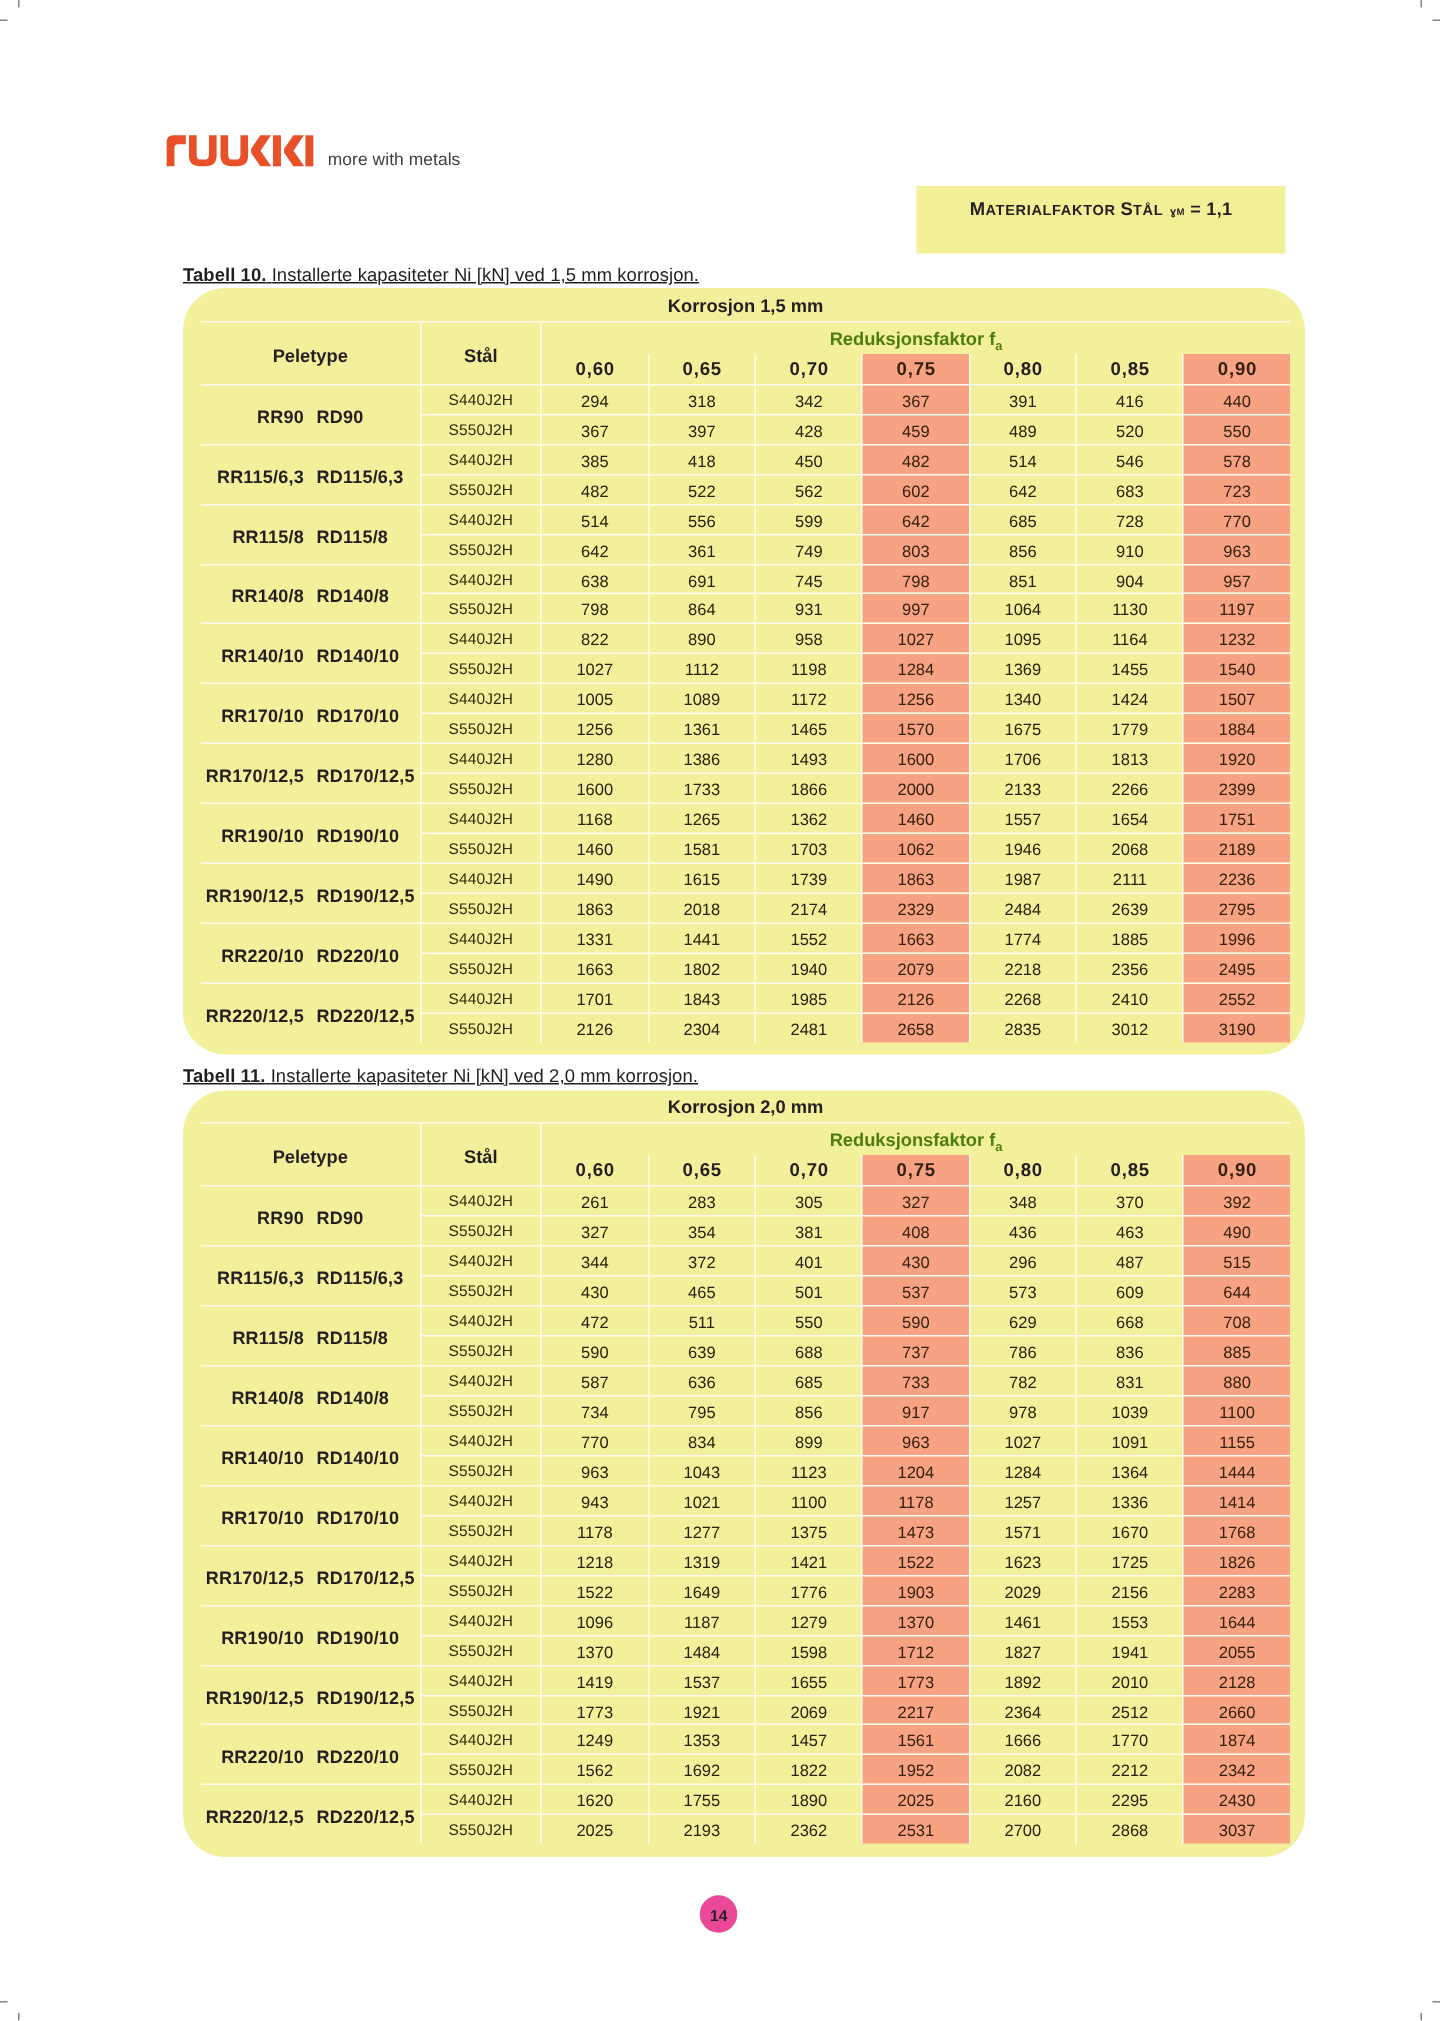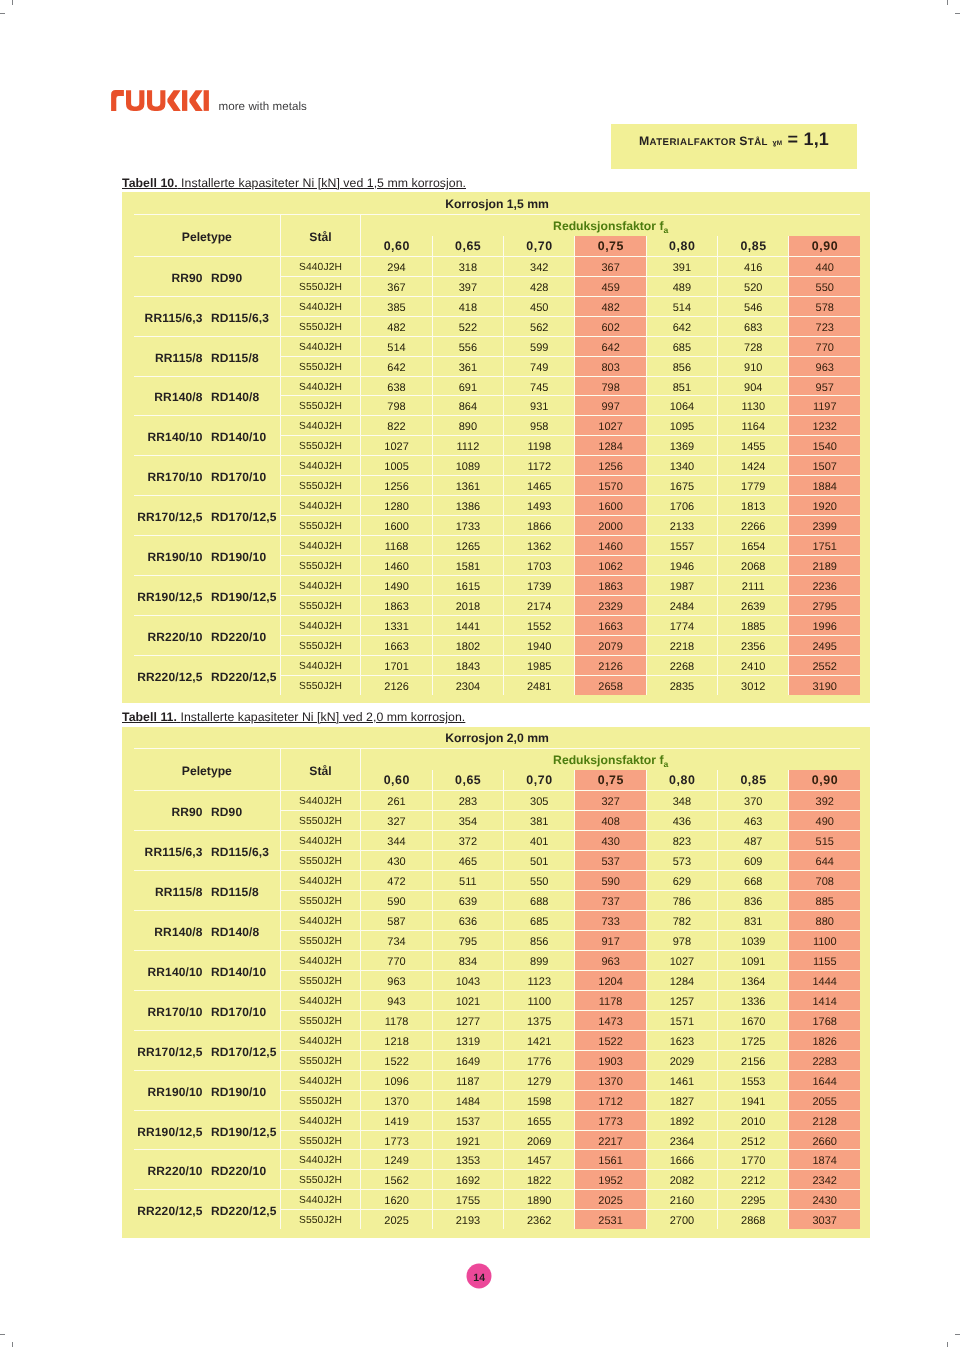--- a/index.html
+++ b/index.html
@@ -15,30 +15,30 @@
   #tagline{position:absolute;left:218.5px;top:101.2px;font-size:11.6px;line-height:11.6px;
            color:#3d3d3f;letter-spacing:0.05px;white-space:nowrap;}
 
   #badge{position:absolute;left:611px;top:124px;width:246px;height:44.5px;background:#f2f096;}
   #badge .inner{position:absolute;left:0;top:6.4px;width:246px;height:18px;
                 display:flex;align-items:baseline;justify-content:center;white-space:nowrap;line-height:18px;}
   .mfline{font-weight:700;color:#231f20;}
   .cap{font-size:12.3px;letter-spacing:.25px;}
   .smc{font-size:9.7px;letter-spacing:.45px;}
   .gm{font-size:7.4px;letter-spacing:.2px;position:relative;top:0px;}
-  .eqv{font-size:18px;letter-spacing:.2px;}
+  .eqv{font-size:12px;letter-spacing:.2px;}
   .sub{font-size:8.6px;position:relative;top:3px;letter-spacing:0;}
   .gsub{font-size:6.4px;}
 
   .caption{position:absolute;left:122px;font-size:12.3px;line-height:14px;
            color:#231f20;white-space:nowrap;letter-spacing:0.05px;text-decoration:underline;}
   .caption b{font-weight:700;}
 
   .tbl{position:absolute;left:122px;width:748px;background:#f2f09a;
-       padding:1.5px 10px 8.5px 12px;box-sizing:border-box;}
+       padding:1.5px 10px 8.5px 12px;box-sizing:border-box;border-radius:28px;}
   table.t{border-collapse:separate;border-spacing:0;width:100%;table-layout:fixed;}
   table.t td{padding:0;margin:0;}
   .ttl{text-align:center;font-weight:700;font-size:12.2px;height:20.3px;color:#231f20;}
   .hd{font-weight:700;font-size:12.2px;text-align:center;color:#231f20;vertical-align:middle;}
   .hd i{font-style:normal;position:relative;top:1.5px;display:inline-block;}
   .rf{font-weight:700;font-size:12.2px;text-align:center;color:#4d7c0f;height:21px;vertical-align:bottom;line-height:17px;}
   .fk{font-weight:700;font-size:12.4px;text-align:center;color:#231f20;height:20px;letter-spacing:0.55px;text-indent:0.55px;}
   .dt{font-size:11px;text-align:center;height:18.95px;color:#27220d;vertical-align:middle;line-height:18.95px;}
   .dt i{font-style:normal;position:relative;top:2px;display:inline-block;}
   .st{font-size:10.3px;text-align:center;color:#2f2a0c;letter-spacing:0.1px;}
@@ -408,21 +408,21 @@
 <td class="dt vl tl"><i>463</i></td>
 <td class="dt vl tl hl"><i>490</i></td>
 </tr>
 <tr class="dtr">
 <td class="gp tl" rowspan="2"><i><span>RR115/6,3</span><span class="gap">  </span><span>RD115/6,3</span></i></td>
 <td class="dt st vl tl"><i>S440J2H</i></td>
 <td class="dt vl tl"><i>344</i></td>
 <td class="dt vl tl"><i>372</i></td>
 <td class="dt vl tl"><i>401</i></td>
 <td class="dt vl tl hl"><i>430</i></td>
-<td class="dt vl tl"><i>823</i></td>
+<td class="dt vl tl"><i>296</i></td>
 <td class="dt vl tl"><i>487</i></td>
 <td class="dt vl tl hl"><i>515</i></td>
 </tr>
 <tr class="dtr">
 <td class="dt st vl tl"><i>S550J2H</i></td>
 <td class="dt vl tl"><i>430</i></td>
 <td class="dt vl tl"><i>465</i></td>
 <td class="dt vl tl"><i>501</i></td>
 <td class="dt vl tl hl"><i>537</i></td>
 <td class="dt vl tl"><i>573</i></td>

